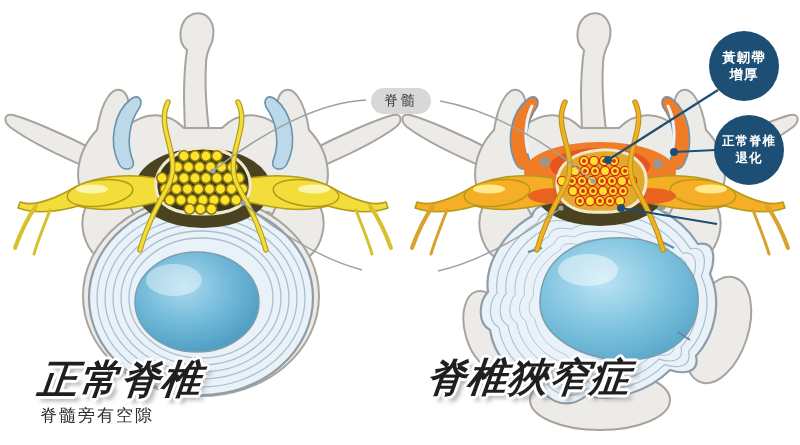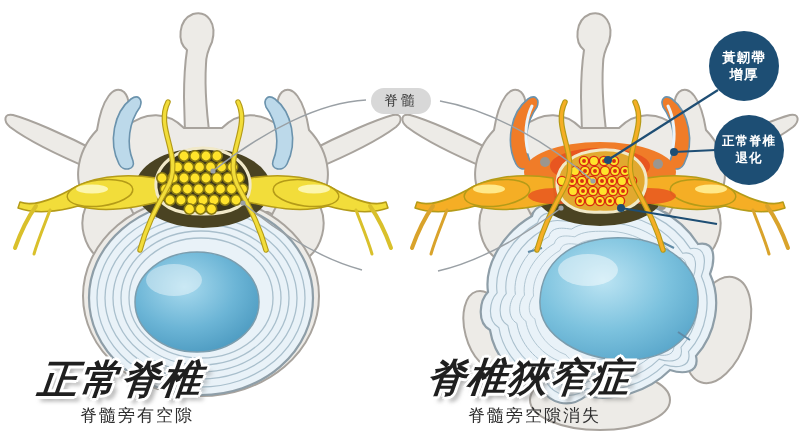--- a/index.html
+++ b/index.html
@@ -42,21 +42,21 @@
   }
   .title{
     position:absolute;font-size:40px;font-weight:900;font-style:italic;
     color:var(--title-color);letter-spacing:1px;transform:skewX(-6deg);white-space:nowrap;
     text-shadow:3px 0 0 #fff,-3px 0 0 #fff,0 3px 0 #fff,0 -3px 0 #fff,
       2px 2px 0 #fff,-2px 2px 0 #fff,2px -2px 0 #fff,-2px -2px 0 #fff,
       5px 5px 4px rgba(110,110,110,.6);
   }
   .subtitle{
     position:absolute;font-size:17px;color:var(--subtitle-color);
-    letter-spacing:2px;white-space:nowrap;margin-left:40px;
+    letter-spacing:2px;white-space:nowrap;
   }
 </style>
 </head>
 <body>
 
 <div class="stage">
 
 <svg class="art" width="800" height="445" viewBox="0 0 800 445">
   <defs>
     <radialGradient id="nucL" cx="40%" cy="35%" r="75%">
@@ -292,15 +292,14 @@
   <span>增厚</span>
 </div>
 <div class="callout" style="left:714px;top:115px;font-size:12.5px;">
   <span>正常脊椎</span>
   <span>退化</span>
 </div>
 
 <div class="title" style="left:38px;top:352px;">正常脊椎</div>
 <div class="subtitle" style="left:40px;top:404px;">脊髓旁有空隙</div>
 <div class="title" style="left:426px;top:350px;">脊椎狹窄症</div>
-<div class="subtitle" style="left:428px;top:404px;">脊髓旁空隙消失</div>
 
 </div>
 
 </body></html>

